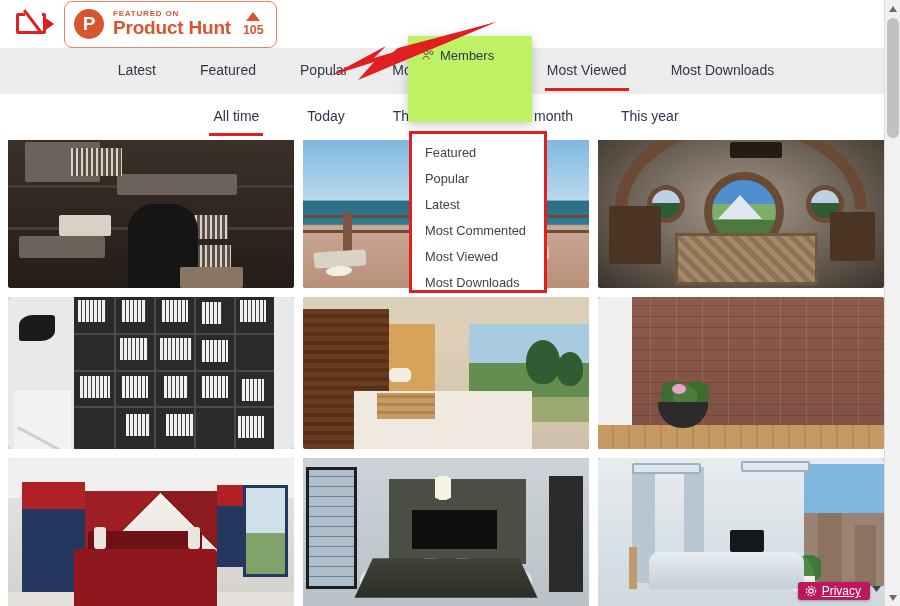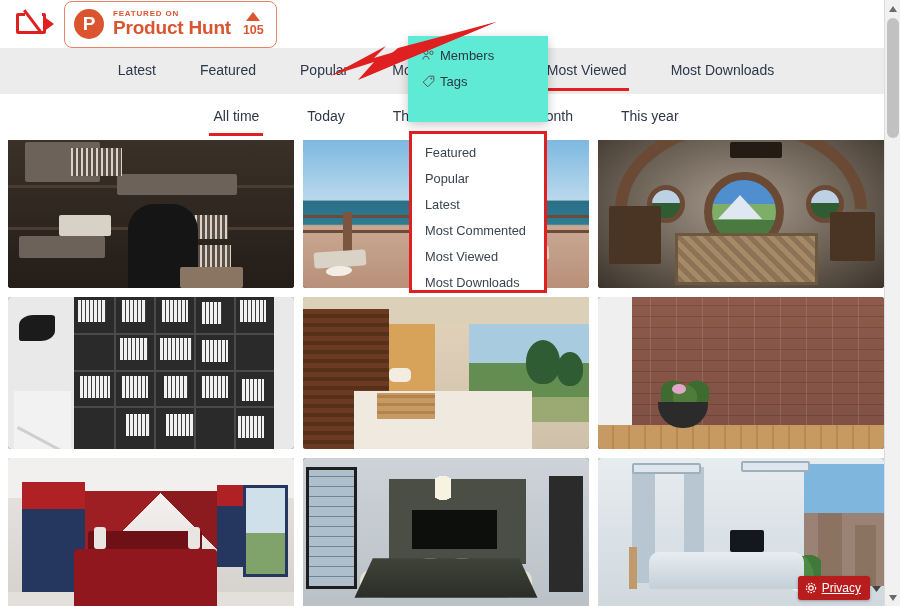--- a/index.html
+++ b/index.html
@@ -285,22 +285,22 @@
   .art-desk .monitor { position:absolute; left:46%; bottom:38%; width:34px;height:22px;background:#14181c;border-radius:2px;}
   .art-desk .plant { position:absolute; right:22%; bottom:16%; width:40px;height:44px;
     background: radial-gradient(ellipse at 50% 100%, #4e8a45 0 48%, transparent 49%),
                 radial-gradient(ellipse at 30% 60%, #3f7a3a 0 36%, transparent 37%),
                 radial-gradient(ellipse at 70% 60%, #3f7a3a 0 36%, transparent 37%); }
   .art-desk .potw { position:absolute; right:24%; bottom:12%; width:26px;height:16px;background:#f0f0f0;border-radius:0 0 10px 10px;}
   .art-desk .floorlamp { position:absolute; left:11%; bottom:14%; width:8px;height:42px;background:#c09a6b; }
 
   
   .dropdown1 {
-    position:absolute; left:408px; top:36px; width:140px; height:86px;
-    background:#5eead4; box-shadow: 0 3px 10px rgba(0,0,0,.22);
+    position:absolute; left:408px; top:36px; width:124px; height:86px;
+    background:#bef264; box-shadow: 0 3px 10px rgba(0,0,0,.22);
     z-index: 40; padding-top: 6px;
   }
   .dd1-item {
     display:flex; align-items:center; height:26px; padding-left:14px;
     font-size: 13px; color:#2d3748; cursor:pointer;
   }
   .dd1-item .ic { width:18px; display:flex; align-items:center; color:#555; }
 
   
   .dropdown2 {
@@ -326,22 +326,22 @@
     display:flex; align-items:center; justify-content:center;
   }
   .sb-up { top:0; } .sb-down { bottom:0; }
   .sb-thumb {
     position:absolute; left:2px; top:18px; width:12px; height:120px;
     background:#c1c1c1; border-radius:6px;
   }
 
   
   .privacy {
-    position:absolute; right:30px; bottom:6px; height:24px;
-    background:#b91c1c; color:#fff; border-radius:3px;
+    position:absolute; right:30px; bottom:6px; height:18px;
+    background:#be185d; color:#fff; border-radius:3px;
     display:flex; align-items:center; padding: 0 9px 0 7px;
     font-size: 12px; z-index: 70; box-shadow:0 1px 3px rgba(0,0,0,.3);text-decoration:underline;
   }
   .privacy .gear { margin-right:5px; display:flex; align-items:center; }
   .privacy-caret {
     position:absolute; right:17px; bottom:6px; width:14px;height:22px;
     display:flex;align-items:center;justify-content:center; z-index:70; color:#555;
   }
 </style>
 </head>
@@ -550,29 +550,20 @@
     <div class="dd1-item">
       <span class="ic">
         <svg width="13" height="12" viewBox="0 0 13 12">
           <circle cx="4" cy="3.4" r="2.1" fill="none" stroke="#555" stroke-width="1"></circle>
           <path d="M1 10.5c0-2 1.4-3.2 3-3.2s3 1.2 3 3.2" fill="none" stroke="#555" stroke-width="1"></path>
           <circle cx="9.4" cy="3.8" r="1.7" fill="none" stroke="#555" stroke-width="1"></circle>
         </svg>
       </span>
       <span>Members</span>
     </div>
-    <div class="dd1-item">
-      <span class="ic">
-        <svg width="13" height="13" viewBox="0 0 13 13">
-          <path d="M7.2 1.2H11.8V5.8L5.8 11.8 1.2 7.2z" fill="none" stroke="#555" stroke-width="1"></path>
-          <circle cx="9.4" cy="3.6" r=".9" fill="#555"></circle>
-        </svg>
-      </span>
-      <span>Tags</span>
-    </div>
   </div>
 
   <div class="dropdown2">
     <div class="dd2-item">Featured</div>
     <div class="dd2-item">Popular</div>
     <div class="dd2-item">Latest</div>
     <div class="dd2-item">Most Commented</div>
     <div class="dd2-item">Most Viewed</div>
     <div class="dd2-item">Most Downloads</div>
   </div>

